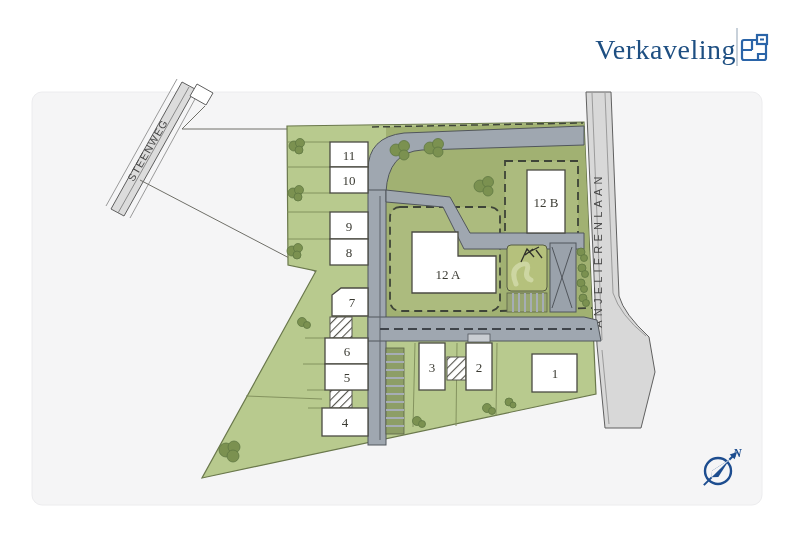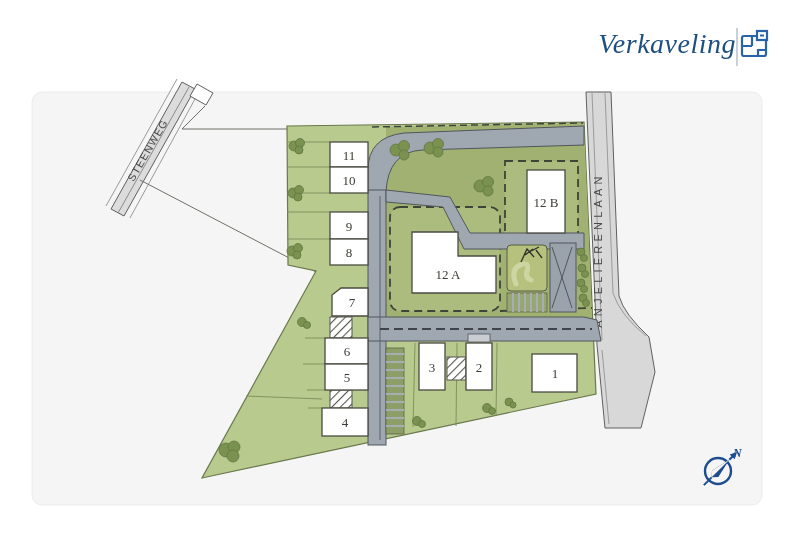--- a/index.html
+++ b/index.html
@@ -1,19 +1,19 @@
 <!DOCTYPE html>
 <html><head>
 <meta charset="utf-8">
 <style>
   html,body{margin:0;padding:0;background:#ffffff;}
   .stage{position:relative;width:800px;height:533px;background:#ffffff;overflow:hidden;
          font-family:"Liberation Sans", sans-serif;}
   .map-svg{position:absolute;left:0;top:0;width:800px;height:533px;}
-  .header{position:absolute;top:28px;right:28px;display:flex;align-items:flex-start;gap:0;font-style:italic;}
+  .header{position:absolute;top:28px;right:28px;display:flex;align-items:flex-end;gap:0;}
   .header .title{font-family:"Liberation Serif", serif;font-size:28px;color:#1e4f82;
                  letter-spacing:.5px;}
   .header .divider{width:2px;height:38px;background:#c8d1da;}
   .plot-num{font-family:"Liberation Serif", serif;font-size:13px;fill:#3b3b33;}
   .street-name{font-family:"Liberation Sans", sans-serif;fill:#474747;}
   .compass-n{font-family:"Liberation Serif", serif;font-style:italic;font-weight:bold;
              font-size:12px;fill:#1d4d8f;}
 </style>
 </head>
 <body>

